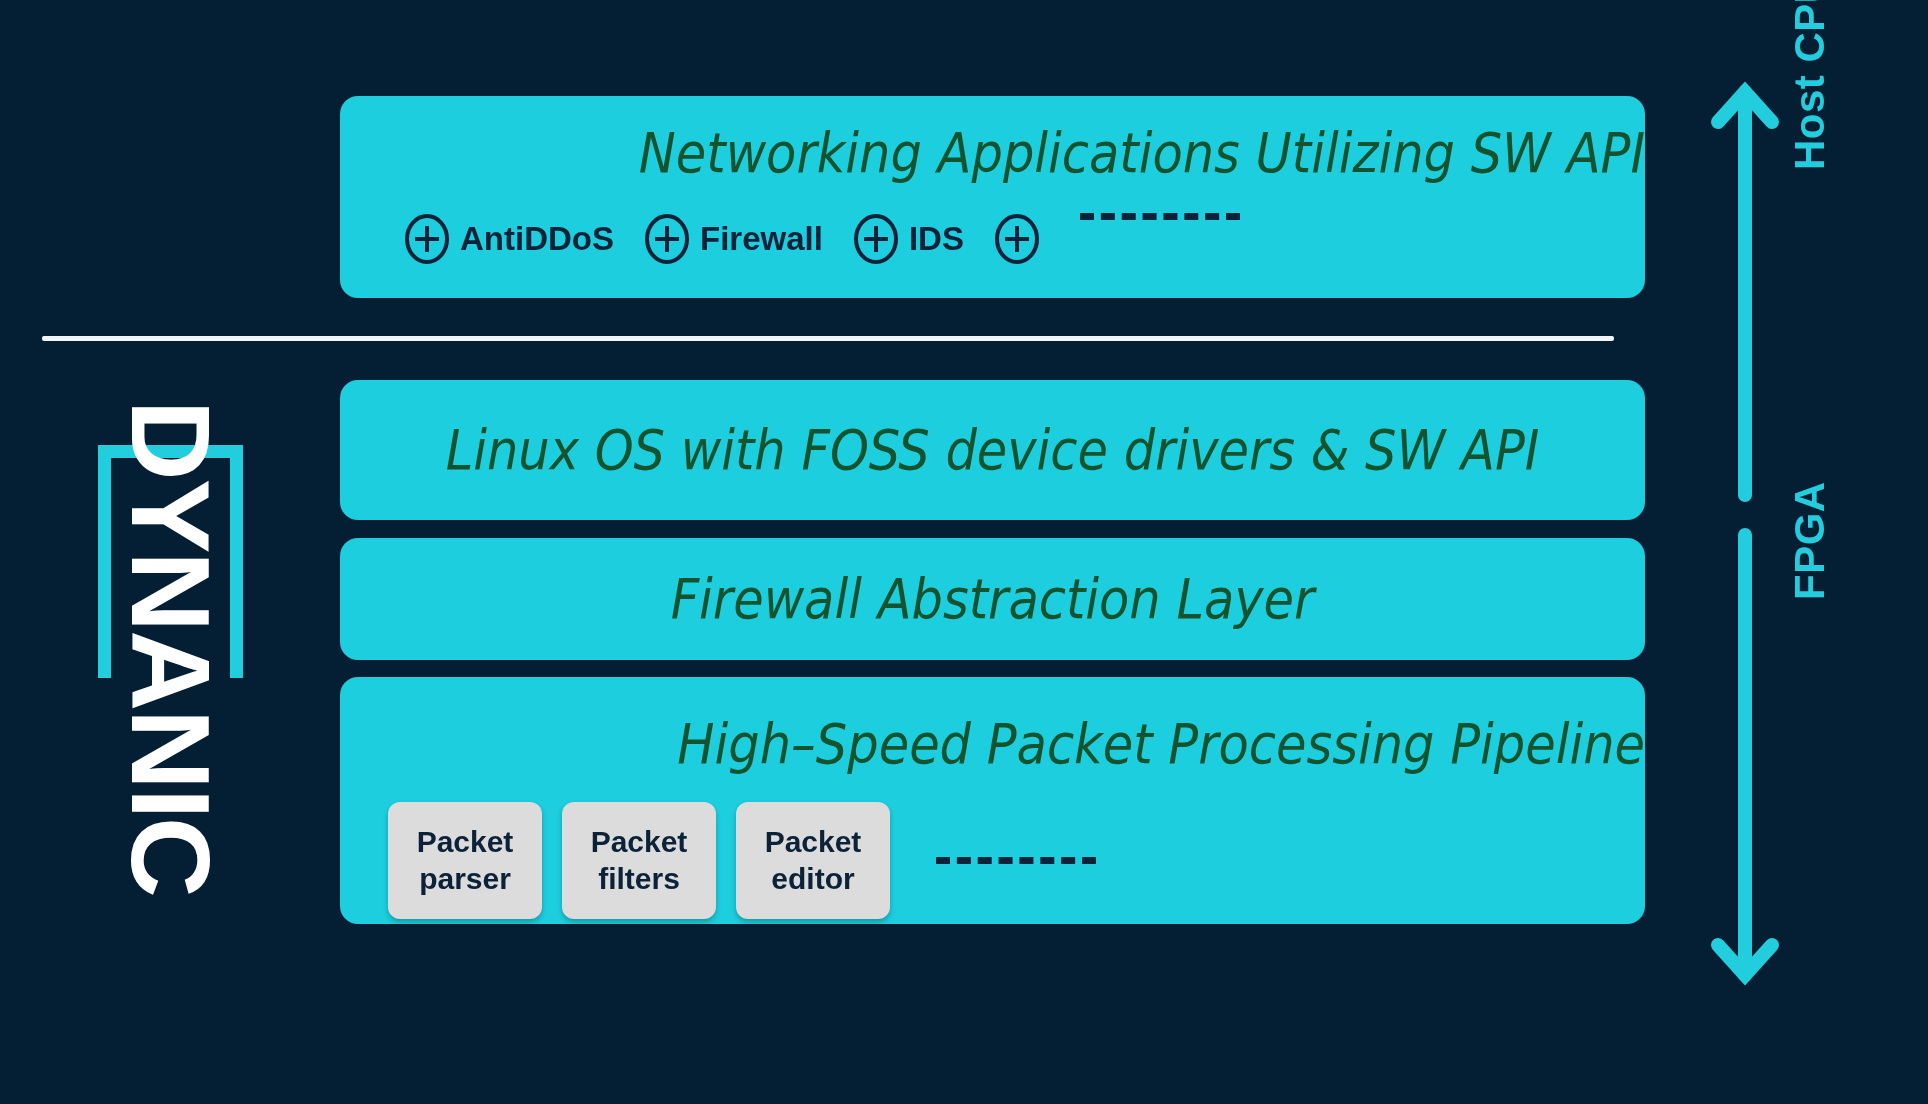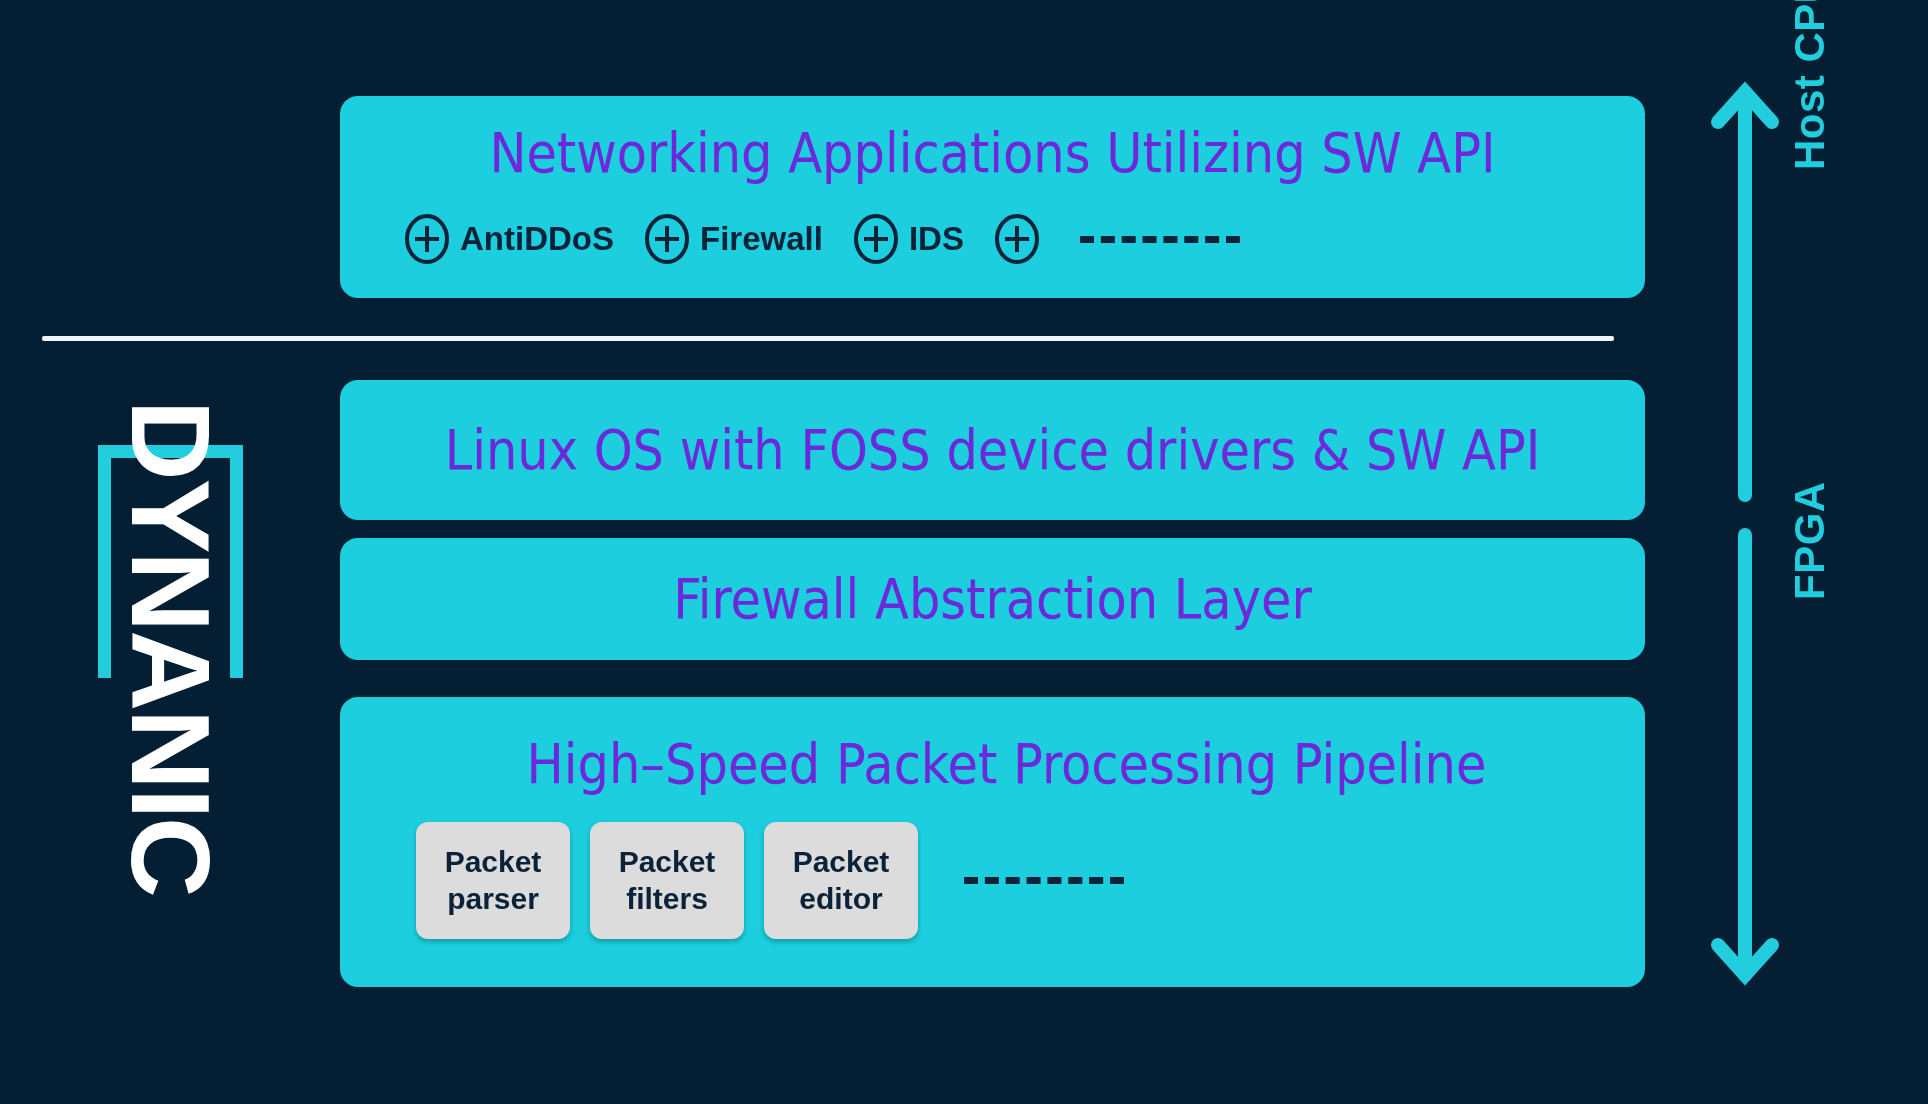--- a/index.html
+++ b/index.html
@@ -81,42 +81,43 @@
   
   .layer {
     position: absolute;
     left: 340px;
     width: 1305px;
     background: #1ccede;
     border-radius: 18px;
     box-sizing: border-box;
   }
   .layer-title {
-    color: #6d28d9;
+    color: #14532d;
     font-family: "DejaVu Sans Condensed", "Liberation Sans Narrow", "Liberation Sans", sans-serif;
     font-weight: 400;
-    text-align: center;
+    text-align: right;
     white-space: nowrap;
     line-height: 1;
+    font-style: italic;
   }
 
   #layer-apps   { top: 96px;  height: 202px; }
   #layer-linux  { top: 380px; height: 140px; display:flex; align-items:center; justify-content:center; }
   #layer-hal    { top: 538px; height: 122px; display:flex; align-items:center; justify-content:center; }
-  #layer-pipe   { top: 697px; height: 290px; padding-left: 28px; }
+  #layer-pipe   { top: 677px; height: 247px; }
 
   #layer-apps .layer-title  { font-size: 55px; margin-top: 30px; }
   #layer-linux .layer-title { font-size: 55px; }
   #layer-hal .layer-title   { font-size: 55px; }
   #layer-pipe .layer-title  { font-size: 55px; margin-top: 40px; }
 
   
   #apps-features {
     display: flex;
-    align-items: center;
+    align-items: flex-start;
     margin-top: 32px;
     padding-left: 64px;
     gap: 10px;
   }
   .feature {
     display: flex;
     align-items: center;
     gap: 10px;
     margin-right: 20px;
   }

